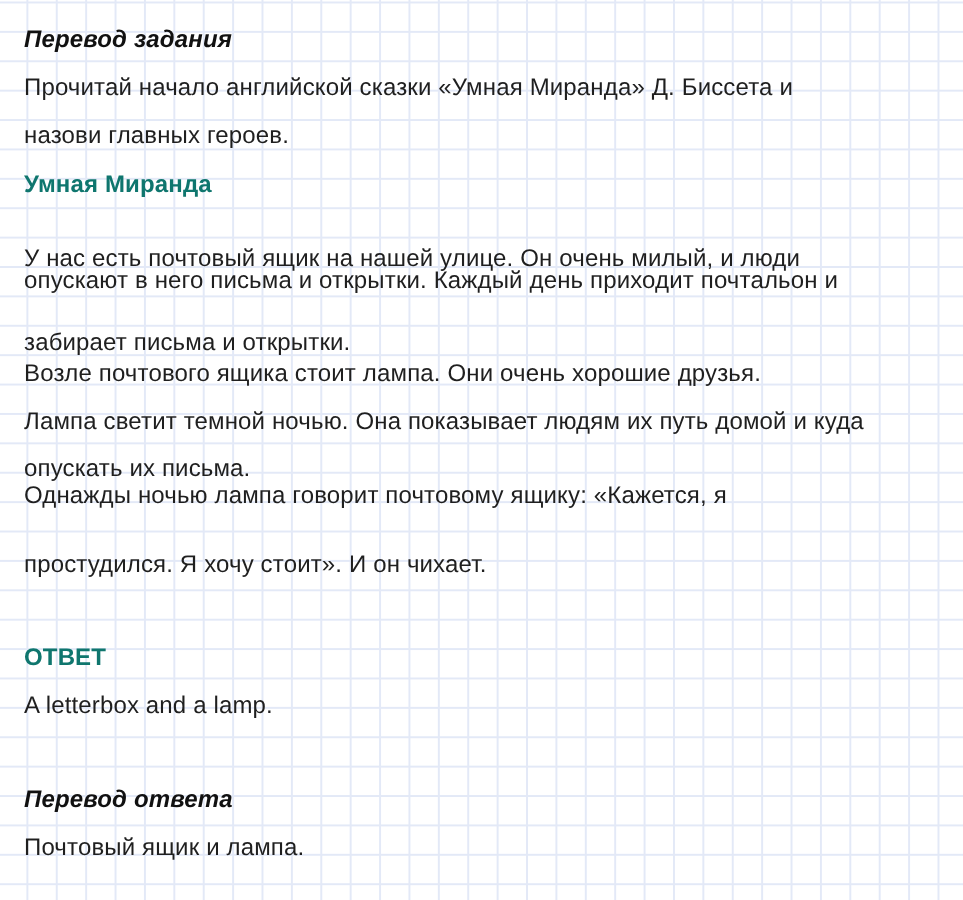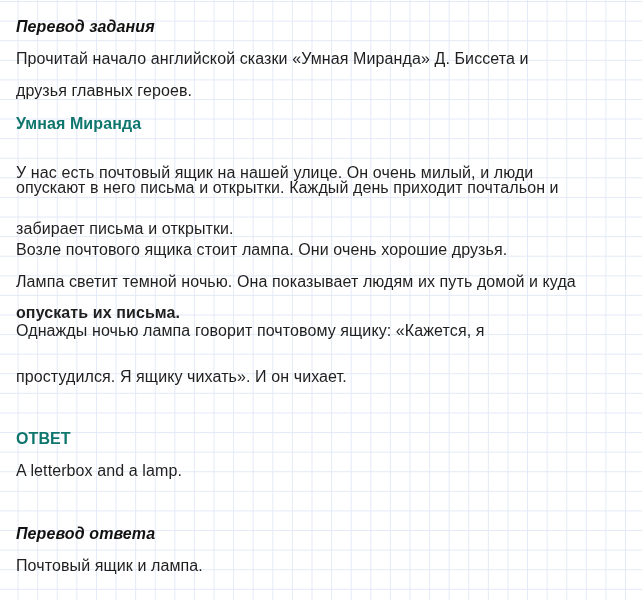--- a/index.html
+++ b/index.html
@@ -19,30 +19,30 @@
   .line { position: absolute; left: 16px; white-space: nowrap; letter-spacing: 0.1px; }
   .italic-head { font-style: italic; font-weight: bold; font-size: 16px; color: #111; }
   .bold-head { font-weight: bold; color: #0f766e; }
 </style>
 </head>
 <body>
 
 <div class="page">
   <div class="line italic-head" style="top:18px;">Перевод задания</div>
   <div class="line" style="top:50px;">Прочитай начало английской сказки «Умная Миранда» Д. Биссета и</div>
-  <div class="line" style="top:82px;">друзья главных героев.</div>
+  <div class="line" style="top:82px;">назови главных героев.</div>
 
   <div class="line bold-head" style="top:115px;">Умная Миранда</div>
   <div class="line" style="top:164px;">У нас есть почтовый ящик на нашей улице. Он очень милый, и люди</div>
   <div class="line" style="top:179px;">опускают в него письма и открытки. Каждый день приходит почтальон и</div>
   <div class="line" style="top:220px;">забирает письма и открытки.</div>
   <div class="line" style="top:241px;">Возле почтового ящика стоит лампа. Они очень хорошие друзья.</div>
   <div class="line" style="top:273px;">Лампа светит темной ночью. Она показывает людям их путь домой и куда</div>
-  <div class="line" style="top:304px;font-weight:bold;">опускать их письма.</div>
+  <div class="line" style="top:304px;">опускать их письма.</div>
   <div class="line" style="top:322px;">Однажды ночью лампа говорит почтовому ящику: «Кажется, я</div>
-  <div class="line" style="top:368px;">простудился. Я ящику чихать». И он чихает.</div>
+  <div class="line" style="top:368px;">простудился. Я хочу стоит». И он чихает.</div>
 
   <div class="line bold-head" style="top:430px;">ОТВЕТ</div>
   <div class="line" style="top:462px;">A letterbox and a lamp.</div>
 
   <div class="line italic-head" style="top:525px;text-align:right;">Перевод ответа</div>
   <div class="line" style="top:557px;">Почтовый ящик и лампа.</div>
 </div>
 
 </body></html>

